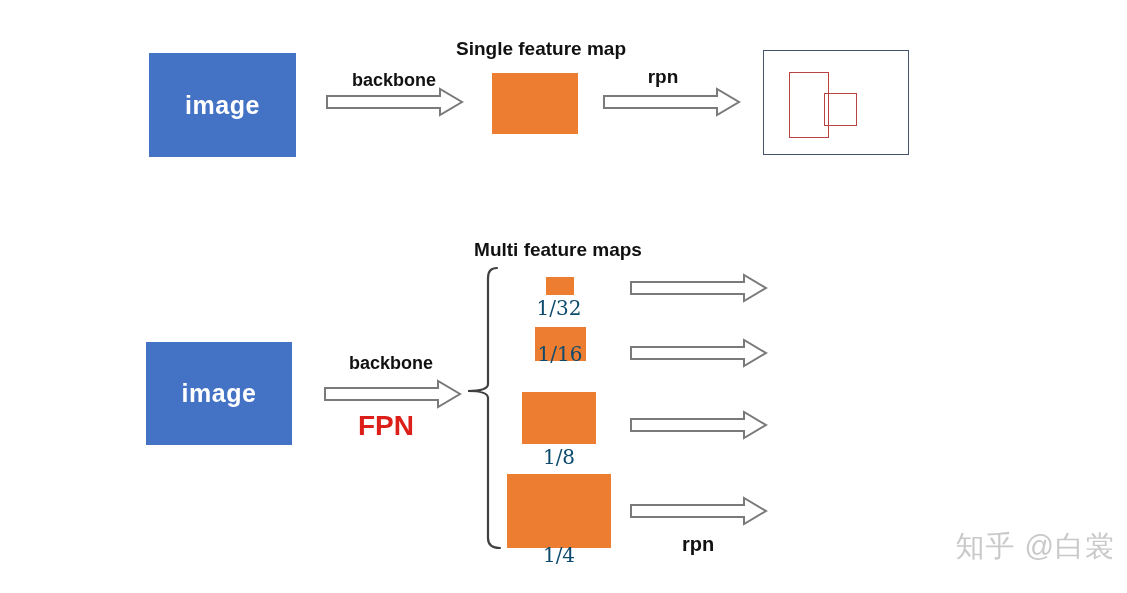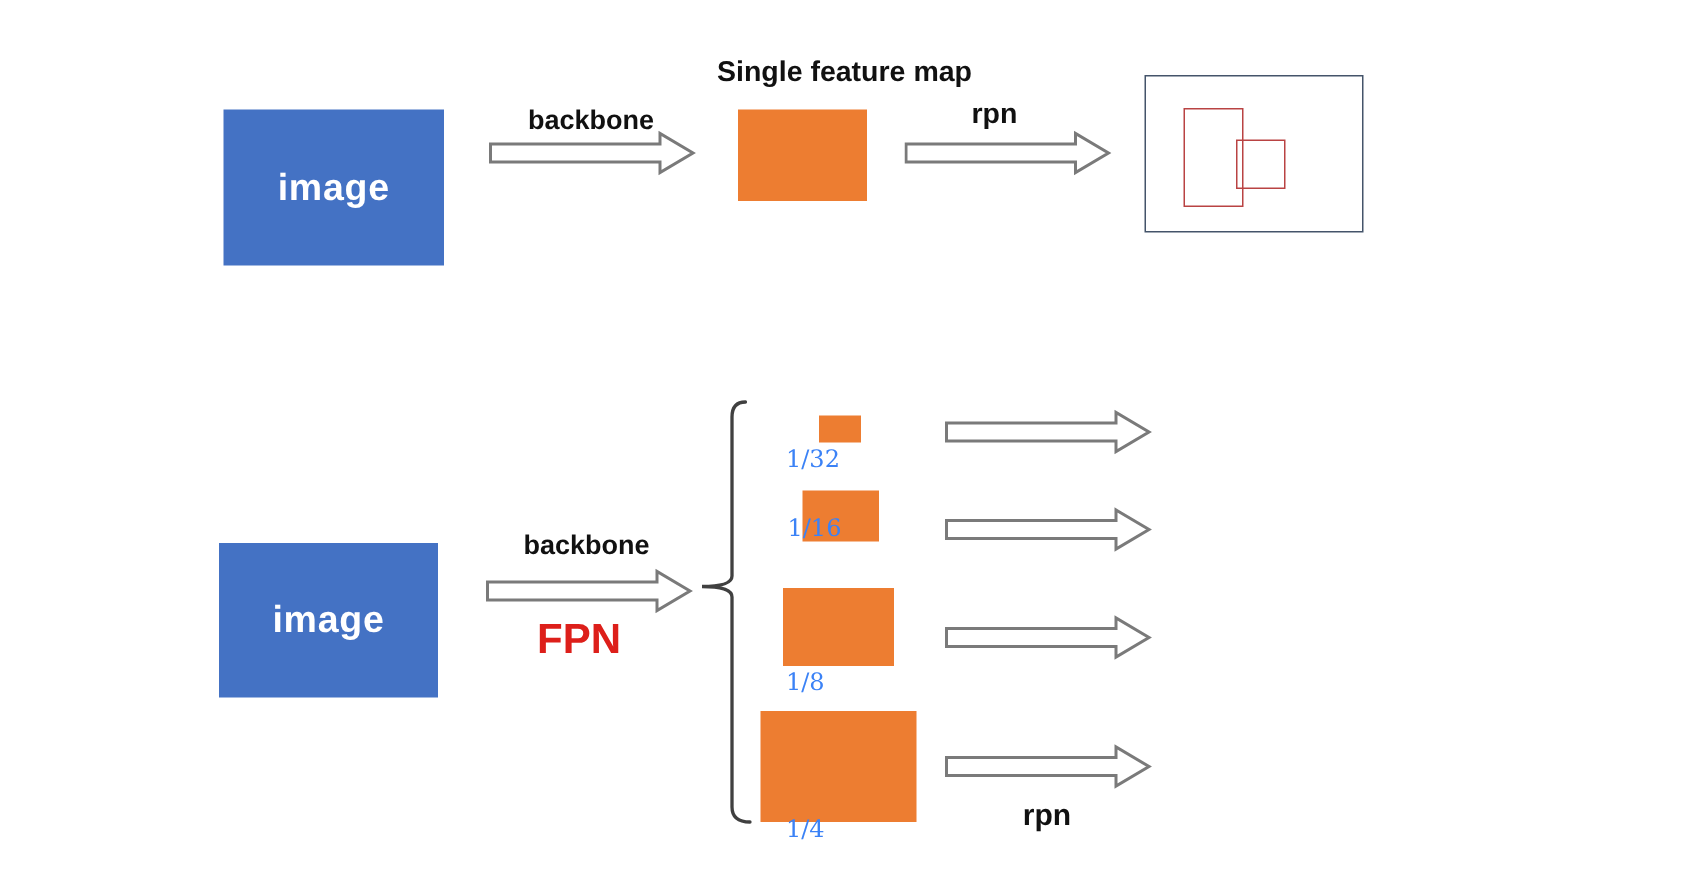--- a/index.html
+++ b/index.html
@@ -3,44 +3,44 @@
 <meta charset="utf-8">
 <style>
   html,body{margin:0;padding:0;background:#fff;}
   body{font-family:"Liberation Sans", sans-serif;}
   .canvas{position:relative;width:1127px;height:593px;background:#fff;overflow:hidden;}
 
   .abs{position:absolute;}
 
   
   .image-box{background:var(--blue,#4472C4);color:#fff;font-weight:bold;font-size:25px;
-             display:flex;align-items:center;justify-content:center;letter-spacing:.5px;margin-top:20px;}
+             display:flex;align-items:center;justify-content:center;letter-spacing:.5px;}
   .image-box-top{left:149px;top:53px;width:147px;height:104px;}
   .image-box-bottom{left:146px;top:342px;width:146px;height:103px;}
 
   .feat-box{background:var(--orange,#ED7D31);}
   .feat-single{left:492px;top:73px;width:86px;height:61px;}
   .feat-32{left:546px;top:277px;width:28px;height:18px;}
   .feat-16{left:535px;top:327px;width:51px;height:34px;}
   .feat-8{left:522px;top:392px;width:74px;height:52px;}
   .feat-4{left:507px;top:474px;width:104px;height:74px;}
 
   
   .lbl{color:#111;font-weight:bold;text-align:center;}
-  .title-single{left:468px;top:38px;width:190px;font-size:19px;text-align:center;}
+  .title-single{left:446px;top:38px;width:190px;font-size:19px;text-align:center;}
   .title-multi{left:458px;top:239px;width:200px;font-size:19px;}
   .backbone-top{left:329px;top:70px;width:130px;font-size:18px;}
   .backbone-bottom{left:326px;top:353px;width:130px;font-size:18px;}
   .rpn-top{left:628px;top:66px;width:70px;font-size:19px;}
   .rpn-bottom{left:663px;top:533px;width:70px;font-size:20px;}
   .proposals-title{left:775px;top:19px;width:130px;font-size:18px;}
   .fpn-lbl{left:351px;top:410px;width:70px;font-size:28px;color:var(--fpn_red,#DD1F1A);}
 
-  .frac{font-family:"DejaVu Serif", serif;font-weight:normal;color:#3b82f6;
-        font-size:16px;}
+  .frac{font-family:"DejaVu Serif", serif;font-weight:normal;color:#0c4a6e;
+        text-align:center;font-size:20px;}
   .frac-32{left:524px;top:296px;width:70px;}
   .frac-16{left:525px;top:342px;width:70px;}
   .frac-8{left:524px;top:445px;width:70px;}
   .frac-4{left:524px;top:543px;width:70px;}
 
   
   .proposals-box{left:763px;top:50px;width:144px;height:103px;
                  border:1.5px solid var(--proposal_border,#44546A);background:#fff;}
   .prop-rect{position:absolute;border:1.5px solid var(--red_box,#B94343);background:transparent;}
   .prop-large{left:25px;top:21px;width:38px;height:64px;}
@@ -101,20 +101,21 @@
   <svg class="abs arrow ar-bot-backbone" viewBox="0 0 138 30">
     <polygon points="1,9 114,9 114,2 136,15 114,28 114,21 1,21" fill="#ffffff" stroke="#7A7A7A" stroke-width="2"></polygon>
   </svg>
 
   <div class="abs lbl fpn-lbl">FPN</div>
 
   <svg class="abs brace" viewBox="0 0 50 300">
     <path d="M 39 10 Q 30 10 30 20 L 30 126 Q 30 133 10 133 Q 30 133 30 140 L 30 280 Q 30 290 42 290" fill="none" stroke="#404040" stroke-width="2.2" stroke-linecap="round"></path>
   </svg>
 
+  <div class="abs lbl title-multi">Multi feature maps</div>
 
   <div class="abs feat-box feat-32"></div>
   <div class="abs frac frac-32">1/32</div>
 
   <div class="abs feat-box feat-16"></div>
   <div class="abs frac frac-16">1/16</div>
 
   <div class="abs feat-box feat-8"></div>
   <div class="abs frac frac-8">1/8</div>
 
@@ -129,14 +130,15 @@
   </svg>
   <svg class="abs arrow ar-r3" viewBox="0 0 138 30">
     <polygon points="1,9 114,9 114,2 136,15 114,28 114,21 1,21" fill="#ffffff" stroke="#7A7A7A" stroke-width="2"></polygon>
   </svg>
   <svg class="abs arrow ar-r4" viewBox="0 0 138 30">
     <polygon points="1,9 114,9 114,2 136,15 114,28 114,21 1,21" fill="#ffffff" stroke="#7A7A7A" stroke-width="2"></polygon>
   </svg>
 
   <div class="abs lbl rpn-bottom">rpn</div>
 
+  <div class="abs watermark">知乎 @白裳</div>
 
 </div>
 
 </body></html>

